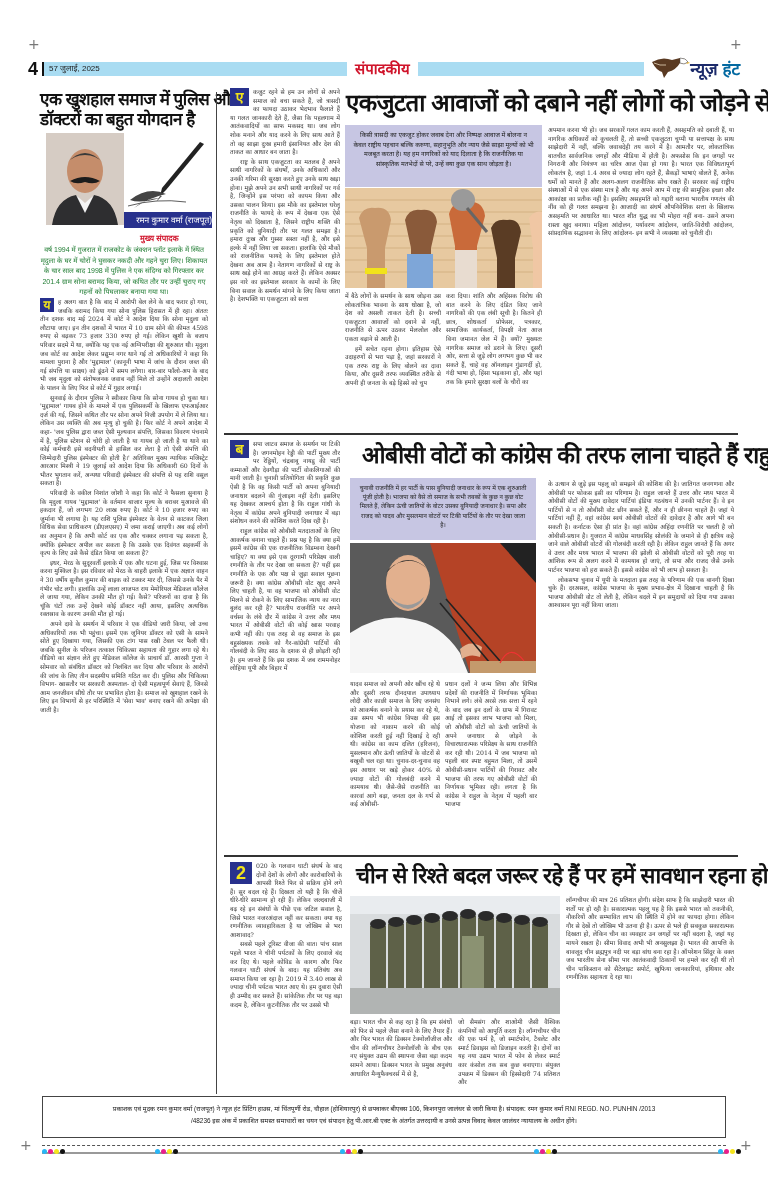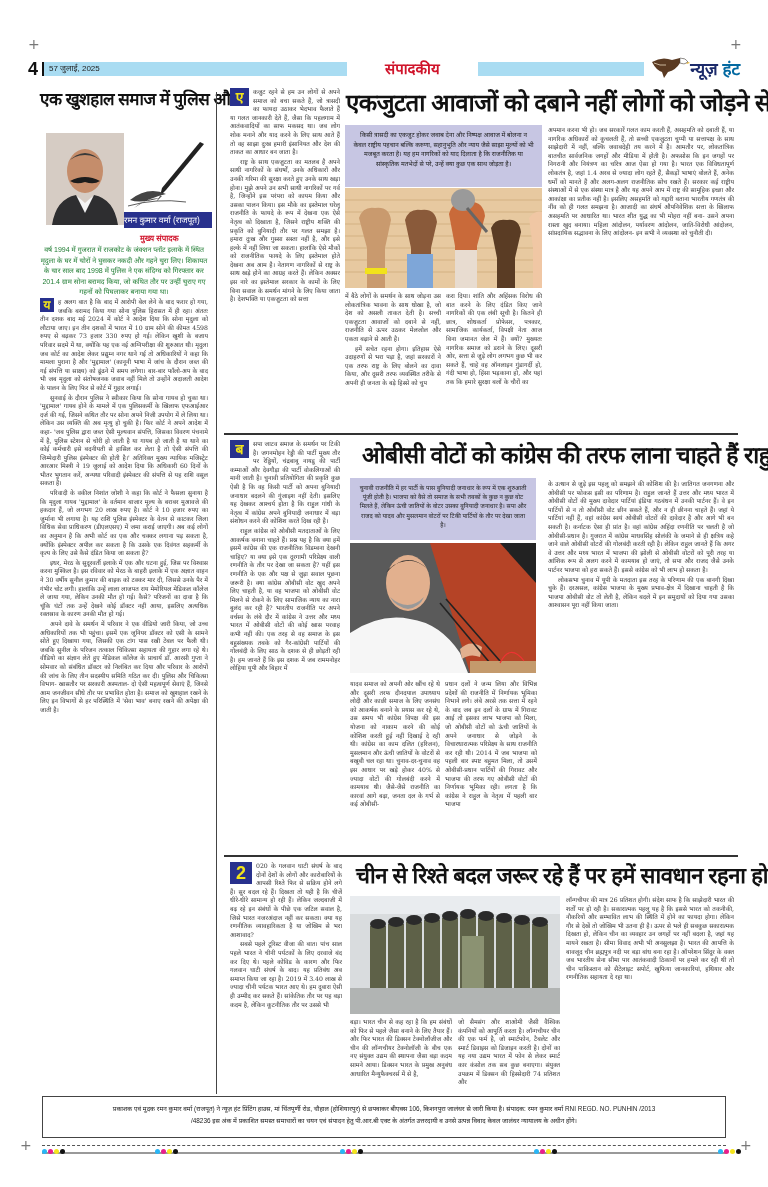--- a/index.html
+++ b/index.html
@@ -2,35 +2,35 @@
 <html><head>
 <meta charset="utf-8">
 <style>
   *{box-sizing:border-box;margin:0;padding:0}
   body{width:768px;height:1187px;background:#fff;position:relative;overflow:hidden;font-family:"DejaVu Serif",serif;color:#222}
   .crop{position:absolute;color:#777;font-family:"DejaVu Sans",sans-serif;font-size:14px;line-height:14px}
   .masthead{position:absolute;left:28px;top:60px;width:712px;height:18px;display:flex;align-items:center}
   .mh-num{font-family:"Liberation Sans",sans-serif;font-weight:bold;font-size:18px;width:14px;color:#111}
   .mh-bar{flex:1;height:14px;background:#a9dcf2;display:flex;align-items:center;position:relative}
   .mh-date{font-family:"Liberation Sans",sans-serif;font-size:8px;padding-left:5px;border-left:2px solid #111;height:14px;line-height:14px}
-  .mh-section{position:absolute;left:305px;top:-3px;background:#fff;padding:0 38px;color:#d0142b;font-family:"Liberation Sans",sans-serif;font-weight:bold;font-size:15px;line-height:20px}
+  .mh-section{position:absolute;left:305px;top:-3px;background:#fff;padding:0 8px;color:#d0142b;font-family:"Liberation Sans",sans-serif;font-weight:bold;font-size:15px;line-height:20px}
   .mh-logo{position:absolute;right:0;top:-12px;background:#fff;padding-left:6px;display:flex;align-items:flex-end;height:30px}
   .eagle{width:40px;height:26px}
   .logo-txt{font-family:"Liberation Sans",sans-serif;font-weight:bold;font-size:17px;color:#1c2b6b}
   .logo-txt b{color:#0369a1}
   .vline{position:absolute;background:#444}
   .hline{position:absolute;background:#333}
   .col{position:absolute;font-size:6.2px;line-height:8.6px;text-align:justify;color:#333;overflow:hidden}
   .col p{text-indent:10px;margin-bottom:1px}
   .col p.noind{text-indent:0}
   .head{position:absolute;font-family:"Liberation Sans",sans-serif;font-weight:bold;color:#111;transform-origin:left top;white-space:nowrap;letter-spacing:-0.5px}
   .drop{float:left;background:#28318d;color:#f2e31a;font-family:"Liberation Sans",sans-serif;font-weight:bold;text-align:center;margin:0 4px 1px 0}
   .pullquote{position:absolute;background:#c7c6e3;font-family:"Liberation Sans",sans-serif;font-size:7.4px;line-height:11px;text-align:center;color:#222;padding:5px 8px}
   .photo{position:absolute;overflow:hidden}
-  .byline{position:absolute;background:#28318d;color:#fff;font-family:"Liberation Sans",sans-serif;font-size:10px;text-align:left;line-height:16px}
+  .byline{position:absolute;background:#28318d;color:#fff;font-family:"Liberation Sans",sans-serif;font-size:10px;text-align:right;line-height:16px}
   .role{position:absolute;color:#d0142b;font-family:"Liberation Sans",sans-serif;font-weight:bold;font-size:8px}
   .green{position:absolute;color:#1f7c32;font-family:"Liberation Sans",sans-serif;font-size:7px;line-height:10.5px;text-align:center}
   .footer{position:absolute;left:42px;top:1096px;width:684px;height:42px;border:1px solid #444;font-family:"Liberation Sans",sans-serif;font-size:6.8px;line-height:12px;text-align:center;padding:6px 6px}
   .dash{position:absolute;left:42px;top:1145px;width:684px;border-top:1px dashed #555}
   .regline{position:absolute;left:42px;top:1152px;width:684px;height:2px;background:#999}
   .cmyk{position:absolute;top:1149px;display:flex;gap:1px}
   .cmyk span{width:5px;height:5px;border-radius:50%}
 </style>
 </head>
 <body>
@@ -52,20 +52,21 @@
         <path d="M38 8 L40 9 L36 10Z" fill="#e8b020"></path>
         <path d="M4 9 Q10 12 16 11" stroke="#c9b59a" stroke-width="1" fill="none"></path>
       </svg>
       <span class="logo-txt"><span>न्यूज़</span> <b>हंट</b></span>
     </div>
   </div>
 </div>
 
 <div class="head" style="left:40px;top:90px;font-size:17px;line-height:20px">
   <div>एक खुशहाल समाज में पुलिस और</div>
+  <div>डॉक्टरों का बहुत योगदान है</div>
 </div>
 
 <div class="photo" style="left:46px;top:133px;width:78px;height:92px;background:linear-gradient(#d8cfc9,#cbbfb6)">
   <svg viewBox="0 0 78 92" width="78" height="92">
     <rect width="78" height="92" fill="#d6ccc4"></rect>
     <ellipse cx="39" cy="38" rx="18" ry="22" fill="#c58d6b"></ellipse>
     <path d="M21 30 Q39 10 57 30 Q50 22 39 22 Q28 22 21 30Z" fill="#3a3a3a"></path>
     <path d="M24 48 Q39 40 54 48 Q48 52 39 49 Q30 52 24 48Z" fill="#1c1c1c"></path>
     <path d="M6 92 Q10 66 30 62 L39 72 L48 62 Q68 66 72 92Z" fill="#2e2e30"></path>
     <path d="M30 62 L39 80 L48 62 L39 70Z" fill="#f4f4f4"></path>

